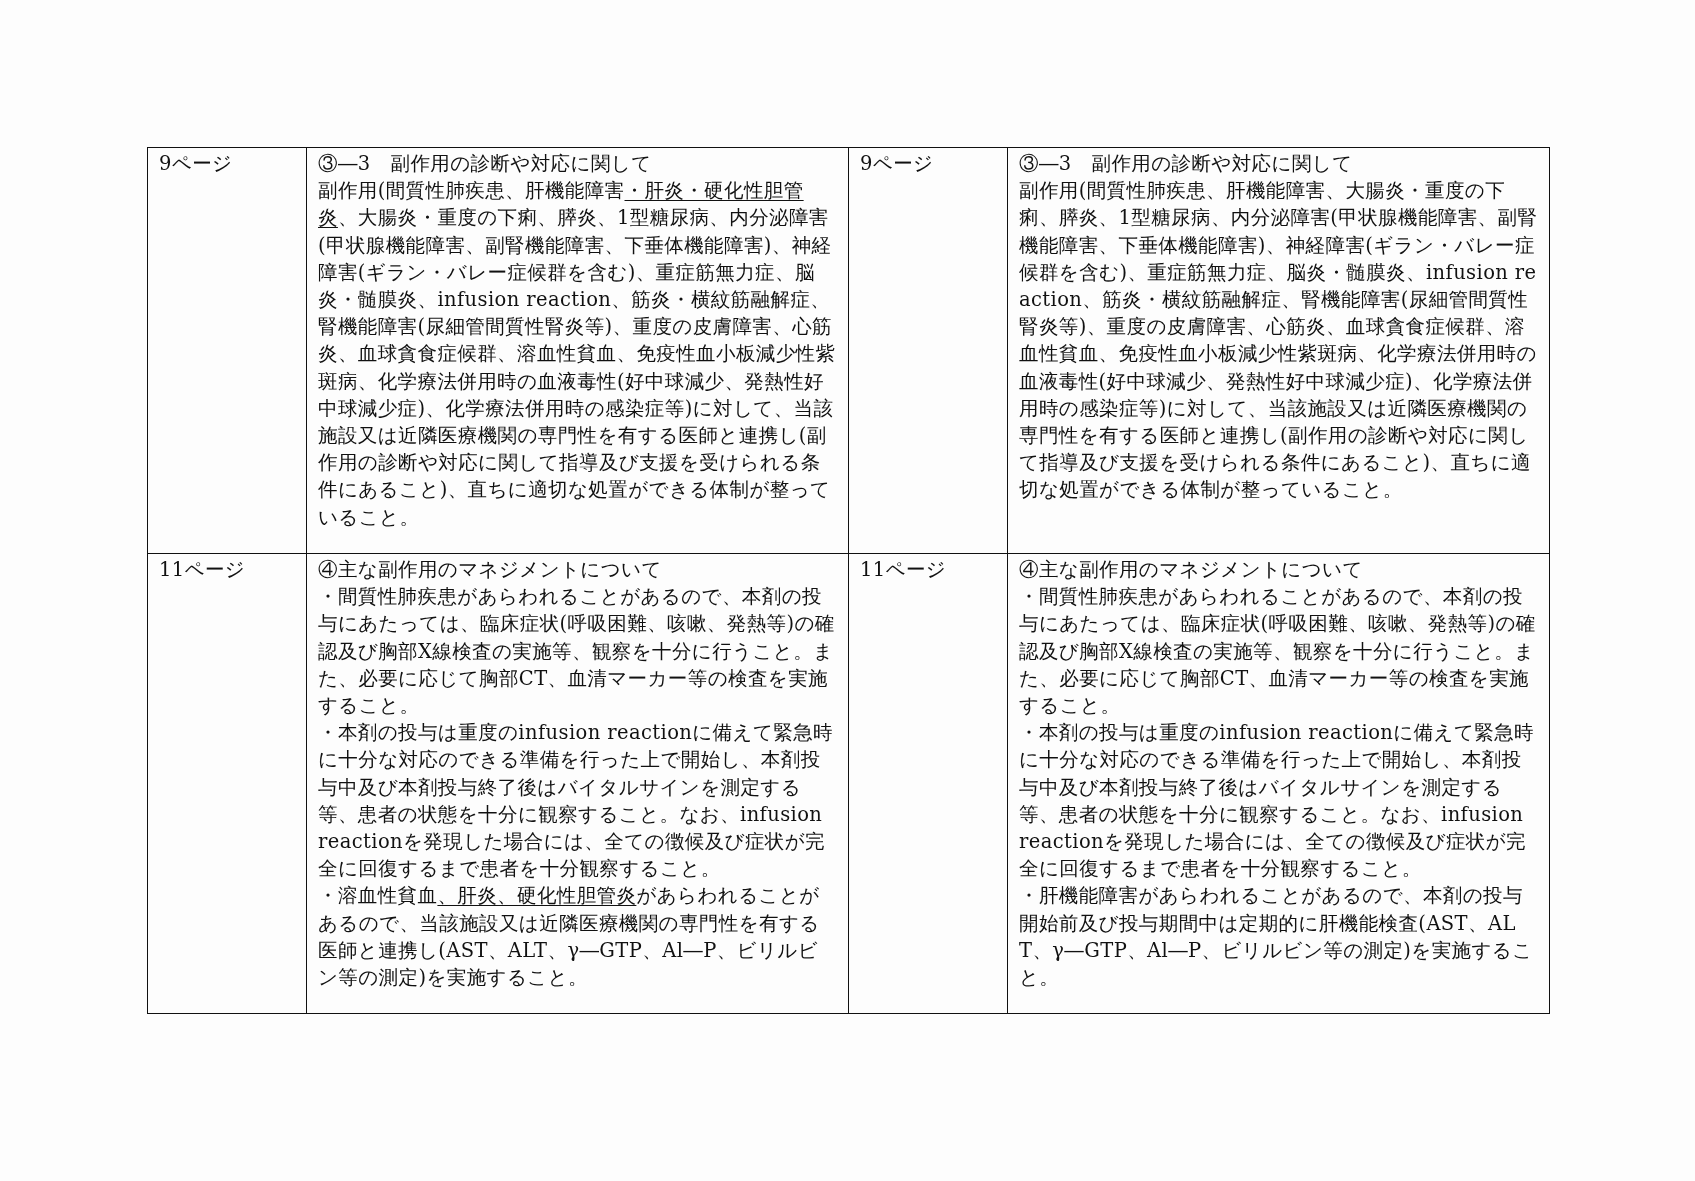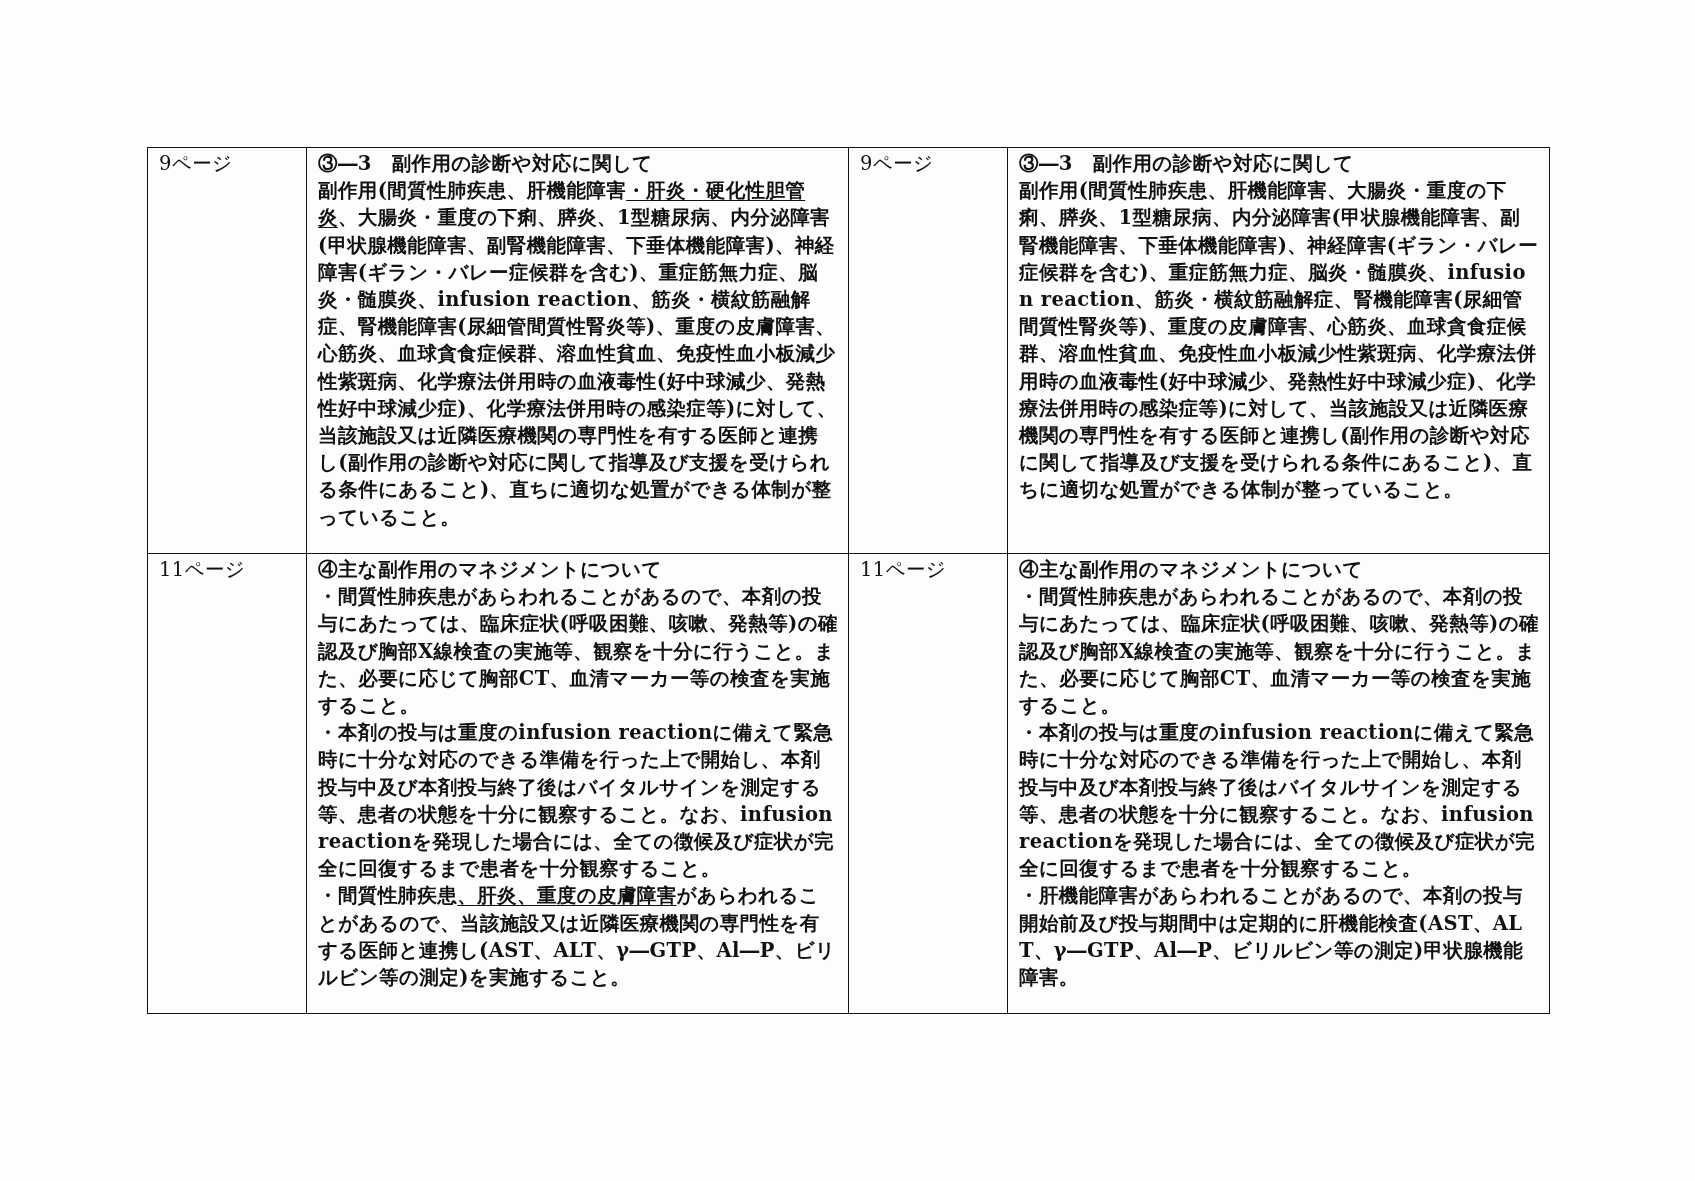--- a/index.html
+++ b/index.html
@@ -39,21 +39,20 @@
     letter-spacing: 0.4px;
     word-break: break-all;
     overflow-wrap: anywhere;
   }
   col.c-page { width: 159px; }
   col.c-text { width: 542px; }
   tr.row1 td { height: 401px; }
   tr.row2 td { height: 455px; margin-top: 28px; }
   .heading, .para {
     display: block;
-    font-weight: bold;
   }
   .u {
     text-decoration: underline;
     text-underline-offset: 3px;
     text-decoration-thickness: 1px;
   }
 </style>
 </head>
 <body>
 
@@ -83,27 +82,27 @@
         </td>
       </tr>
       <tr class="row2">
         <td>
           <span>11ページ</span>
         </td>
         <td>
           <span class="heading">④主な副作用のマネジメントについて</span>
           <span class="para">・間質性肺疾患があらわれることがあるので、本剤の投与にあたっては、臨床症状(呼吸困難、咳嗽、発熱等)の確認及び胸部X線検査の実施等、観察を十分に行うこと。また、必要に応じて胸部CT、血清マーカー等の検査を実施すること。</span>
           <span class="para">・本剤の投与は重度のinfusion reactionに備えて緊急時に十分な対応のできる準備を行った上で開始し、本剤投与中及び本剤投与終了後はバイタルサインを測定する等、患者の状態を十分に観察すること。なお、infusion reactionを発現した場合には、全ての徴候及び症状が完全に回復するまで患者を十分観察すること。</span>
-          <span class="para"><span>・間質性肺疾患</span><span class="u">、肝炎、重度の皮膚障害</span><span>があらわれることがあるので、当該施設又は近隣医療機関の専門性を有する医師と連携し(AST、ALT、γ―GTP、Al―P、ビリルビン等の測定)を実施すること。</span></span>
+          <span class="para"><span>・溶血性貧血</span><span class="u">、肝炎、硬化性胆管炎</span><span>があらわれることがあるので、当該施設又は近隣医療機関の専門性を有する医師と連携し(AST、ALT、γ―GTP、Al―P、ビリルビン等の測定)を実施すること。</span></span>
         </td>
         <td>
           <span>11ページ</span>
         </td>
         <td>
           <span class="heading">④主な副作用のマネジメントについて</span>
           <span class="para">・間質性肺疾患があらわれることがあるので、本剤の投与にあたっては、臨床症状(呼吸困難、咳嗽、発熱等)の確認及び胸部X線検査の実施等、観察を十分に行うこと。また、必要に応じて胸部CT、血清マーカー等の検査を実施すること。</span>
           <span class="para">・本剤の投与は重度のinfusion reactionに備えて緊急時に十分な対応のできる準備を行った上で開始し、本剤投与中及び本剤投与終了後はバイタルサインを測定する等、患者の状態を十分に観察すること。なお、infusion reactionを発現した場合には、全ての徴候及び症状が完全に回復するまで患者を十分観察すること。</span>
-          <span class="para">・肝機能障害があらわれることがあるので、本剤の投与開始前及び投与期間中は定期的に肝機能検査(AST、ALT、γ―GTP、Al―P、ビリルビン等の測定)甲状腺機能障害。</span>
+          <span class="para">・肝機能障害があらわれることがあるので、本剤の投与開始前及び投与期間中は定期的に肝機能検査(AST、ALT、γ―GTP、Al―P、ビリルビン等の測定)を実施すること。</span>
         </td>
       </tr>
     </tbody>
   </table>
 </div>
 
 </body></html>

